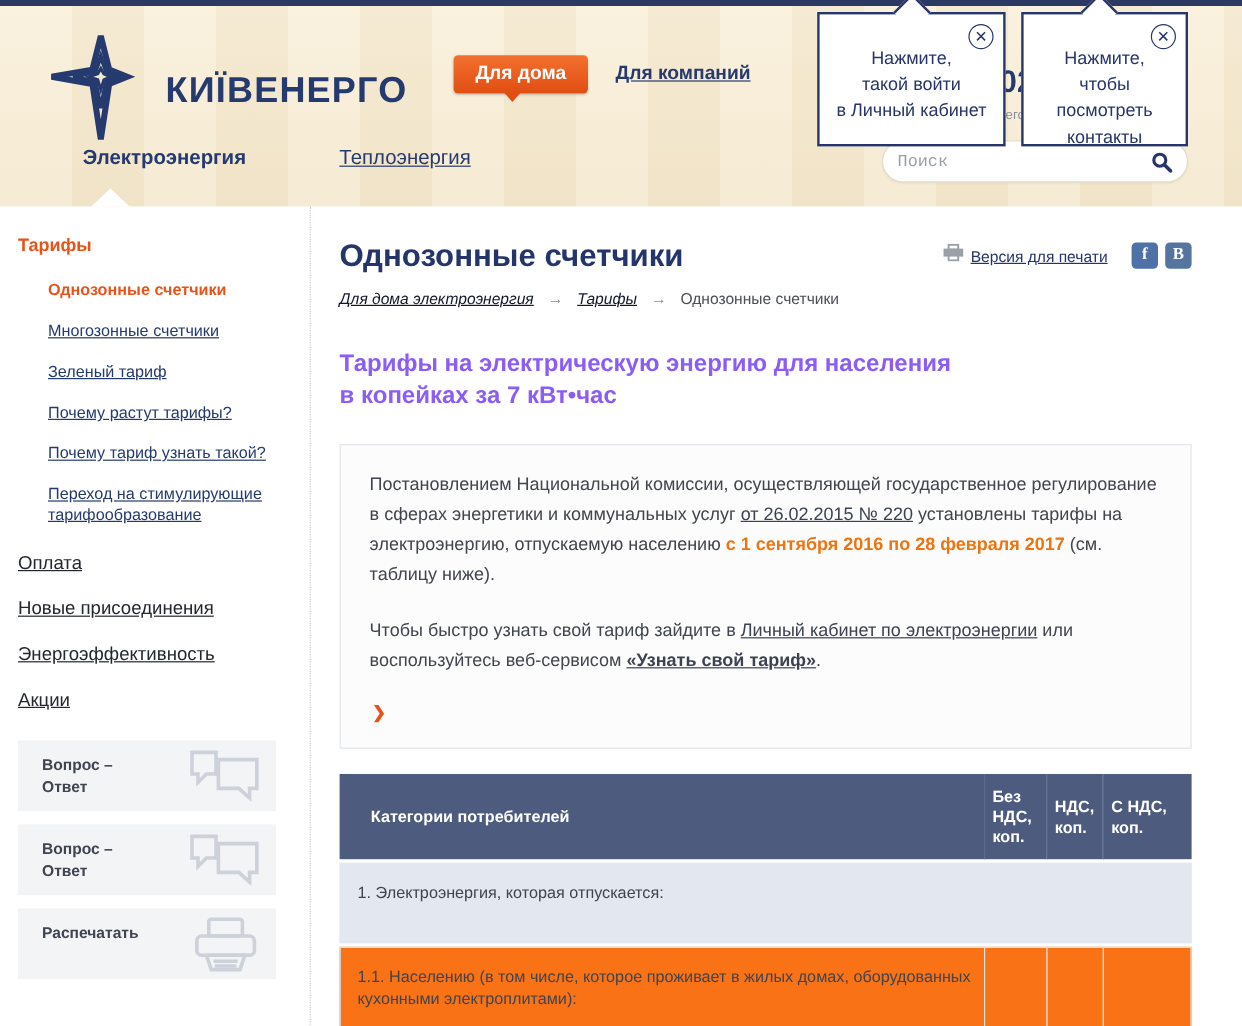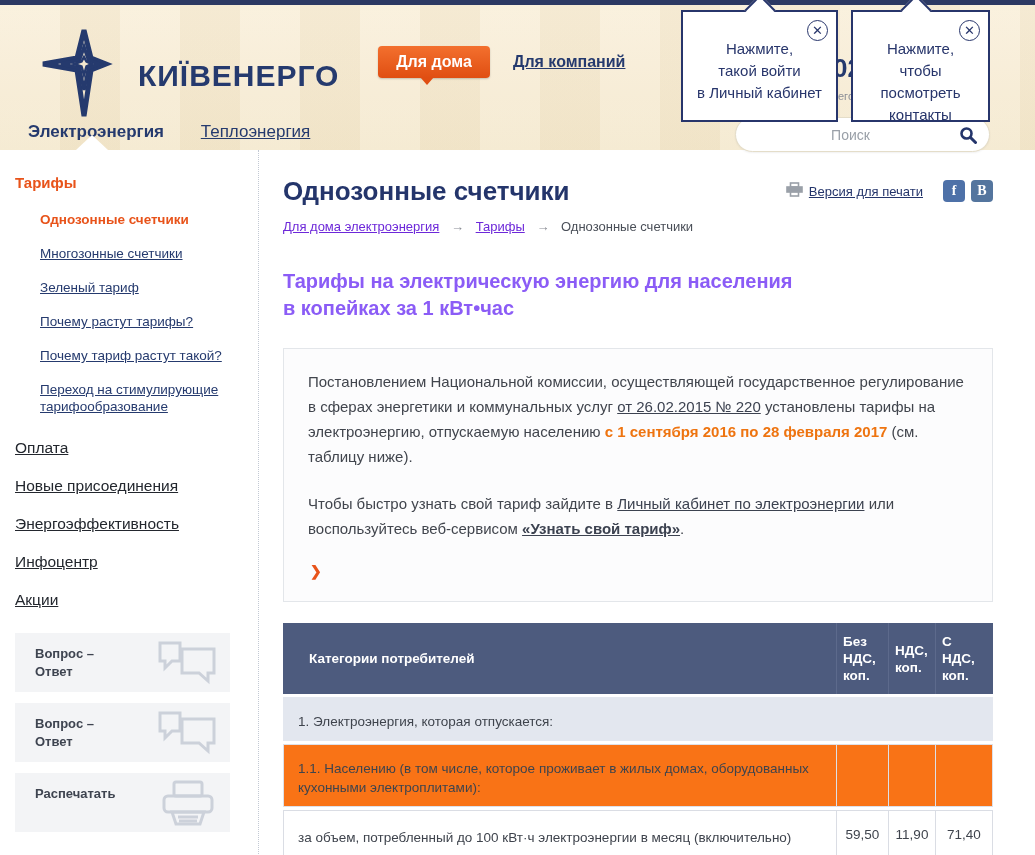--- a/index.html
+++ b/index.html
@@ -4,21 +4,21 @@
 <style>
   * { margin:0; padding:0; box-sizing:border-box; }
   html,body { background:#fff; }
   .page {
     position:relative; width:1035px; height:855px; overflow:hidden;
     font-family:"Liberation Sans", sans-serif; background:#fff; color:#41454d;
   }
   .topbar { height:5px; background:#2c3963; }
   
   .header {
-    position:relative; height:145px;
+    position:relative; height:167px;
     background:
       repeating-linear-gradient(90deg, rgba(255,255,255,0.12) 0 60px, rgba(210,190,150,0.10) 60px 120px),
       linear-gradient(180deg,#f9efda 0%, #f4e8cd 100%);
   }
   .logo { position:absolute; left:40px; top:22px; display:flex; align-items:center; cursor:pointer; }
   .logo svg { display:block; }
   .logo-text { font-size:30px; font-weight:bold; color:#253a6e; letter-spacing:1px; margin-left:10px; margin-top:6px; }
   .btn-home {
     position:absolute; left:378px; top:41px; width:112px; height:32px;
     background:linear-gradient(180deg,#f3702e,#e04e12); border-radius:4px;
@@ -35,27 +35,26 @@
   }
   .phone-frag { position:absolute; left:833px; top:48px; font-size:26px; font-weight:bold; color:#253a6e; z-index:1; }
   .phone-sub-frag { position:absolute; left:838px; top:85px; font-size:11px; color:#8b8e96; z-index:1; }
   .search {
     position:absolute; right:45px; top:112px; width:255px; height:35px;
     background:#fff; border:1px solid #e4ddc9; border-radius:18px;
     display:flex; align-items:center; padding:0 12px; box-shadow:0 1px 2px rgba(0,0,0,0.06);
   }
   .search input {
     border:none; outline:none; flex:1; font-size:14px; color:#4c1d95; background:transparent;
-    font-family:Liberation Sans, sans-serif;
-    text-align:center;
+    font-family:Liberation Mono, monospace;
   }
   .search input::placeholder { color:#9aa0a8; }
   .search .mag { cursor:pointer; margin-left:6px; display:flex; }
   .subnav { position:absolute; left:28px; top:117px; font-size:17px; }
-  .subnav .item { display:inline-block; margin-right:32px; color:#253a6e; cursor:pointer; }
+  .subnav .item { display:inline-block; margin-right:32px; color:#253a6e; cursor:pointer;margin-left:41px; }
   .subnav .item.active { font-weight:bold; text-decoration:none; }
   .subnav .item:not(.active) { text-decoration:underline; }
   .header .up-tri {
     position:absolute; left:76px; bottom:0; width:0; height:0; z-index:2;
     border-left:16px solid transparent; border-right:16px solid transparent; border-bottom:15px solid #fff;
   }
   
   .tooltip {
     position:absolute; top:10px; z-index:5; background:#fff; border:2px solid #27356b;
     padding:26px 10px 14px; text-align:center; color:#27356b; font-size:15px; line-height:22px;
@@ -95,21 +94,21 @@
   .title-row { display:flex; align-items:flex-start; justify-content:space-between; }
   .h1 { font-size:26px; font-weight:bold; color:#24356b; }
   .print-row { display:flex; align-items:center; margin-top:4px; }
   .print-link { font-size:13px; color:#24356b; text-decoration:underline; margin:0 14px 0 6px; cursor:pointer; }
   .soc { width:22px; height:22px; border-radius:4px; color:#fff; font-weight:bold; text-align:center;
          line-height:22px; font-size:14px; margin-left:6px; cursor:pointer;
          font-family:"Liberation Serif", serif; }
   .soc.fb { background:#4e71a8; }
   .soc.vk { background:#54759e; }
   .breadcrumb { margin-top:12px; font-size:13px; color:#4a4f58; }
-  .breadcrumb .bc-link { color:#6d28d9; text-decoration:underline; cursor:pointer; }
+  .breadcrumb .bc-link { color:#0f172a; text-decoration:underline; cursor:pointer;font-style:italic; }
   .breadcrumb .sep { color:#8b8e96; margin:0 8px; }
   .h2 { margin-top:34px; font-size:20px; font-weight:bold; color:#8b5cf6; line-height:27px; }
   .h2 span { display:block; }
   .infobox {
     margin-top:26px; border:1px solid #e3e6ea; background:#fcfcfd; padding:20px 24px 22px;
   }
   .infobox p { font-size:15px; line-height:25px; color:#41454d; }
   .infobox p + p { margin-top:22px; }
   .infobox a.ilink { color:#3c4250; text-decoration:underline; cursor:pointer;text-align:right; }
   .infobox .hl { color:#ee7410; font-weight:bold; }
@@ -117,24 +116,24 @@
   .past-row .chev { color:#e8531a; font-size:14px; font-weight:bold; margin:0 10px 0 2px; }
   .past-link { font-size:14px; color:#24356b; text-decoration:underline; cursor:pointer; }
   
   table.tariff { width:100%; margin-top:18px; border-collapse:separate; border-spacing:0 3px; font-size:13.5px; }
   table.tariff th {
     background:#4d5b7e; color:#fff; font-weight:bold; text-align:left; vertical-align:middle;
     padding:10px 10px 10px 26px; line-height:17px;
   }
   table.tariff th.val { width:52px; padding:10px 6px; border-left:1px solid #5d6a8c; }
   table.tariff th.val.v2 { width:47px; }
-  table.tariff th.val.v3 { width:58px; }
+  table.tariff th.val.v3 { width:74px; }
   table.tariff td {
     border-top:1px solid #dadde4; border-bottom:1px solid #dadde4;
-    padding:14px 10px 9px 14px; line-height:19px; color:#3f444d; background:#fff;
+    padding:14px 10px 32px 14px; line-height:19px; color:#3f444d; background:#fff;
   }
   table.tariff td:first-child { border-left:1px solid #dadde4; }
   table.tariff td:last-child { border-right:1px solid #dadde4; }
   table.tariff td.val { border-left:1px solid #dadde4; text-align:center; padding:14px 4px; }
   table.tariff tr.section td { background:#e3e7ef; border-color:#e3e7ef; }
   table.tariff tr.subsection td { background:#f97316; border-color:#dde0e8; }
 </style>
 </head>
 <body>
 
@@ -198,28 +197,27 @@
 
   <div class="body-row">
 
     <div class="sidebar">
       <div class="sb-tariffs-title">Тарифы</div>
       <div class="sb-sub">
         <div class="sb-item active">Однозонные счетчики</div>
         <div class="sb-item">Многозонные счетчики</div>
         <div class="sb-item">Зеленый тариф</div>
         <div class="sb-item">Почему растут тарифы?</div>
-        <div class="sb-item">Почему тариф растут такой?</div>
+        <div class="sb-item">Почему тариф узнать такой?</div>
         <div class="sb-item" style="width:180px;">Переход на стимулирующие тарифообразование</div>
       </div>
       <div class="sb-top">
         <div class="sb-item">Оплата</div>
         <div class="sb-item">Новые присоединения</div>
         <div class="sb-item">Энергоэффективность</div>
-        <div class="sb-item">Инфоцентр</div>
         <div class="sb-item">Акции</div>
       </div>
       <div class="sb-cards">
         <div class="sb-card">
           <div class="lbl"><span>Вопрос –</span><br>
           <span>Ответ</span></div>
           <span class="ic">
             <svg width="62" height="50" viewBox="0 0 62 50" fill="none" stroke="#ccd1da" stroke-width="3">
               <path d="M4 4 h20 v18 h-8 l-7 7 v-7 h-5 z"></path>
               <path d="M26 10 h32 v24 h-6 v8 l-9 -8 h-17 z" fill="#f3f4f6"></path>
@@ -273,21 +271,21 @@
       <div class="breadcrumb">
         <span class="bc-link">Для дома электроэнергия</span>
         <span class="sep">→</span>
         <span class="bc-link">Тарифы</span>
         <span class="sep">→</span>
         <span>Однозонные счетчики</span>
       </div>
 
       <div class="h2">
         <span>Тарифы на электрическую энергию для населения</span>
-        <span>в копейках за 1 кВт•час</span>
+        <span>в копейках за 7 кВт•час</span>
       </div>
 
       <div class="infobox">
         <p><span>Постановлением Национальной комиссии, осуществляющей государственное регулирование в сферах энергетики и коммунальных услуг </span><a class="ilink">от 26.02.2015 № 220</a><span> установлены тарифы на электроэнергию, отпускаемую населению </span><span class="hl">с 1 сентября 2016 по 28 февраля 2017</span><span> (см. таблицу ниже).</span></p>
         <p><span>Чтобы быстро узнать свой тариф зайдите в </span><a class="ilink">Личный кабинет по электроэнергии</a><span> или воспользуйтесь веб-сервисом </span><a class="ilink" style="font-weight:bold;">«Узнать свой тариф»</a><span>.</span></p>
         <div class="past-row">
           <span class="chev">❯</span>
         </div>
       </div>
 

